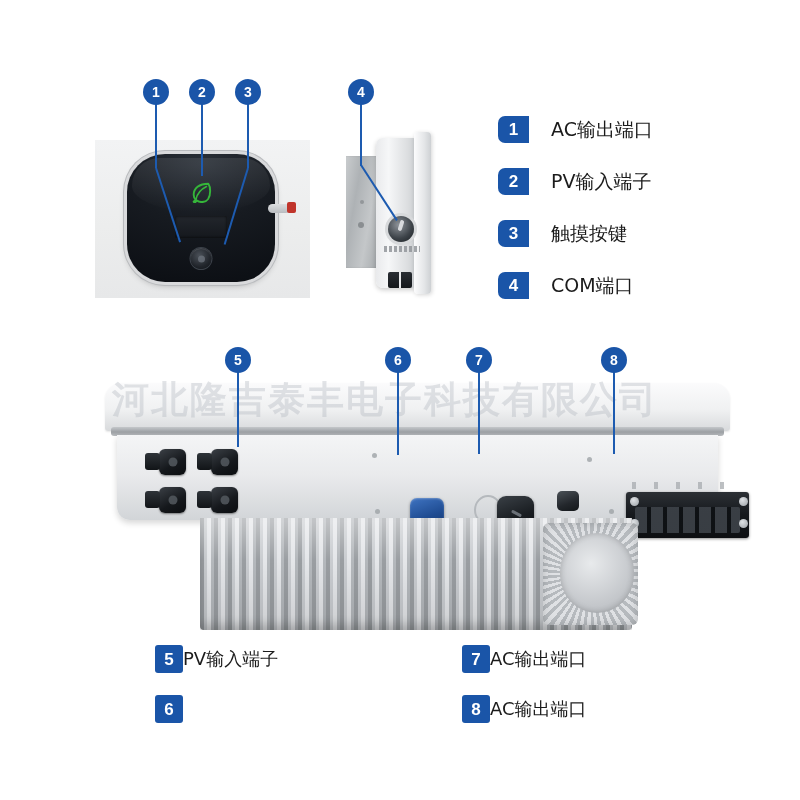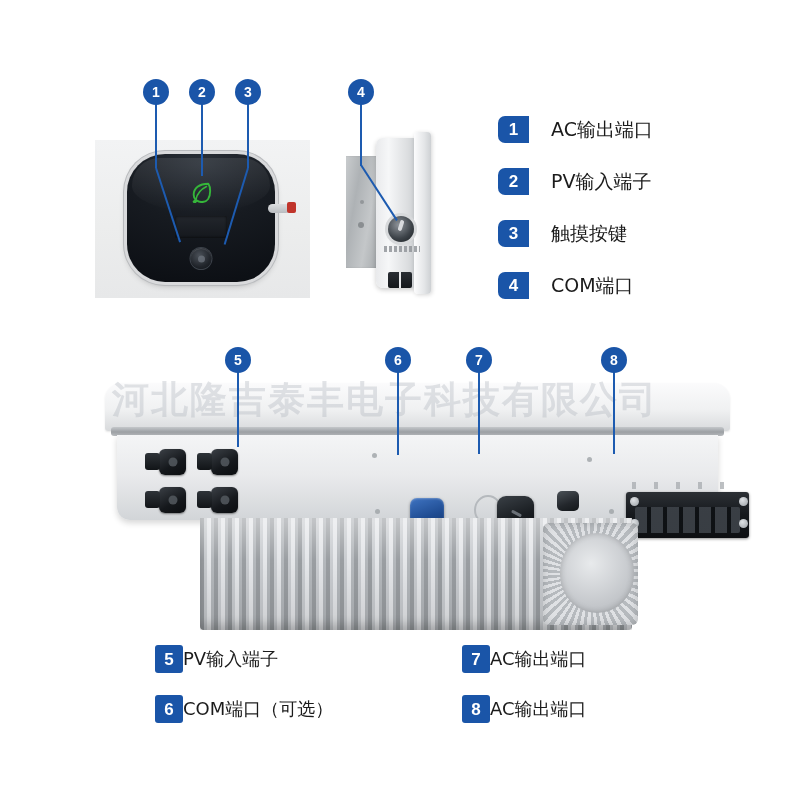--- a/index.html
+++ b/index.html
@@ -373,21 +373,20 @@
   <div class="callout" style="left:602px;top:348px;">8</div>
   <div class="lead lead-v" style="left:613px;top:372px;height:82px;"></div>
 
   <div class="legend-row legend-bt" style="left:155px;top:645px;">
     <div class="badge badge-sq">5</div>
     <div class="legend-label">PV输入端子</div>
   </div>
 
   <div class="legend-row legend-bt" style="left:155px;top:695px;">
     <div class="badge badge-sq">6</div>
-    <div class="legend-label">COM端口（可选）</div>
   </div>
 
   <div class="legend-row legend-bt" style="left:462px;top:645px;">
     <div class="badge badge-sq">7</div>
     <div class="legend-label">AC输出端口</div>
   </div>
 
   <div class="legend-row legend-bt" style="left:462px;top:695px;">
     <div class="badge badge-sq">8</div>
     <div class="legend-label">AC输出端口</div>

